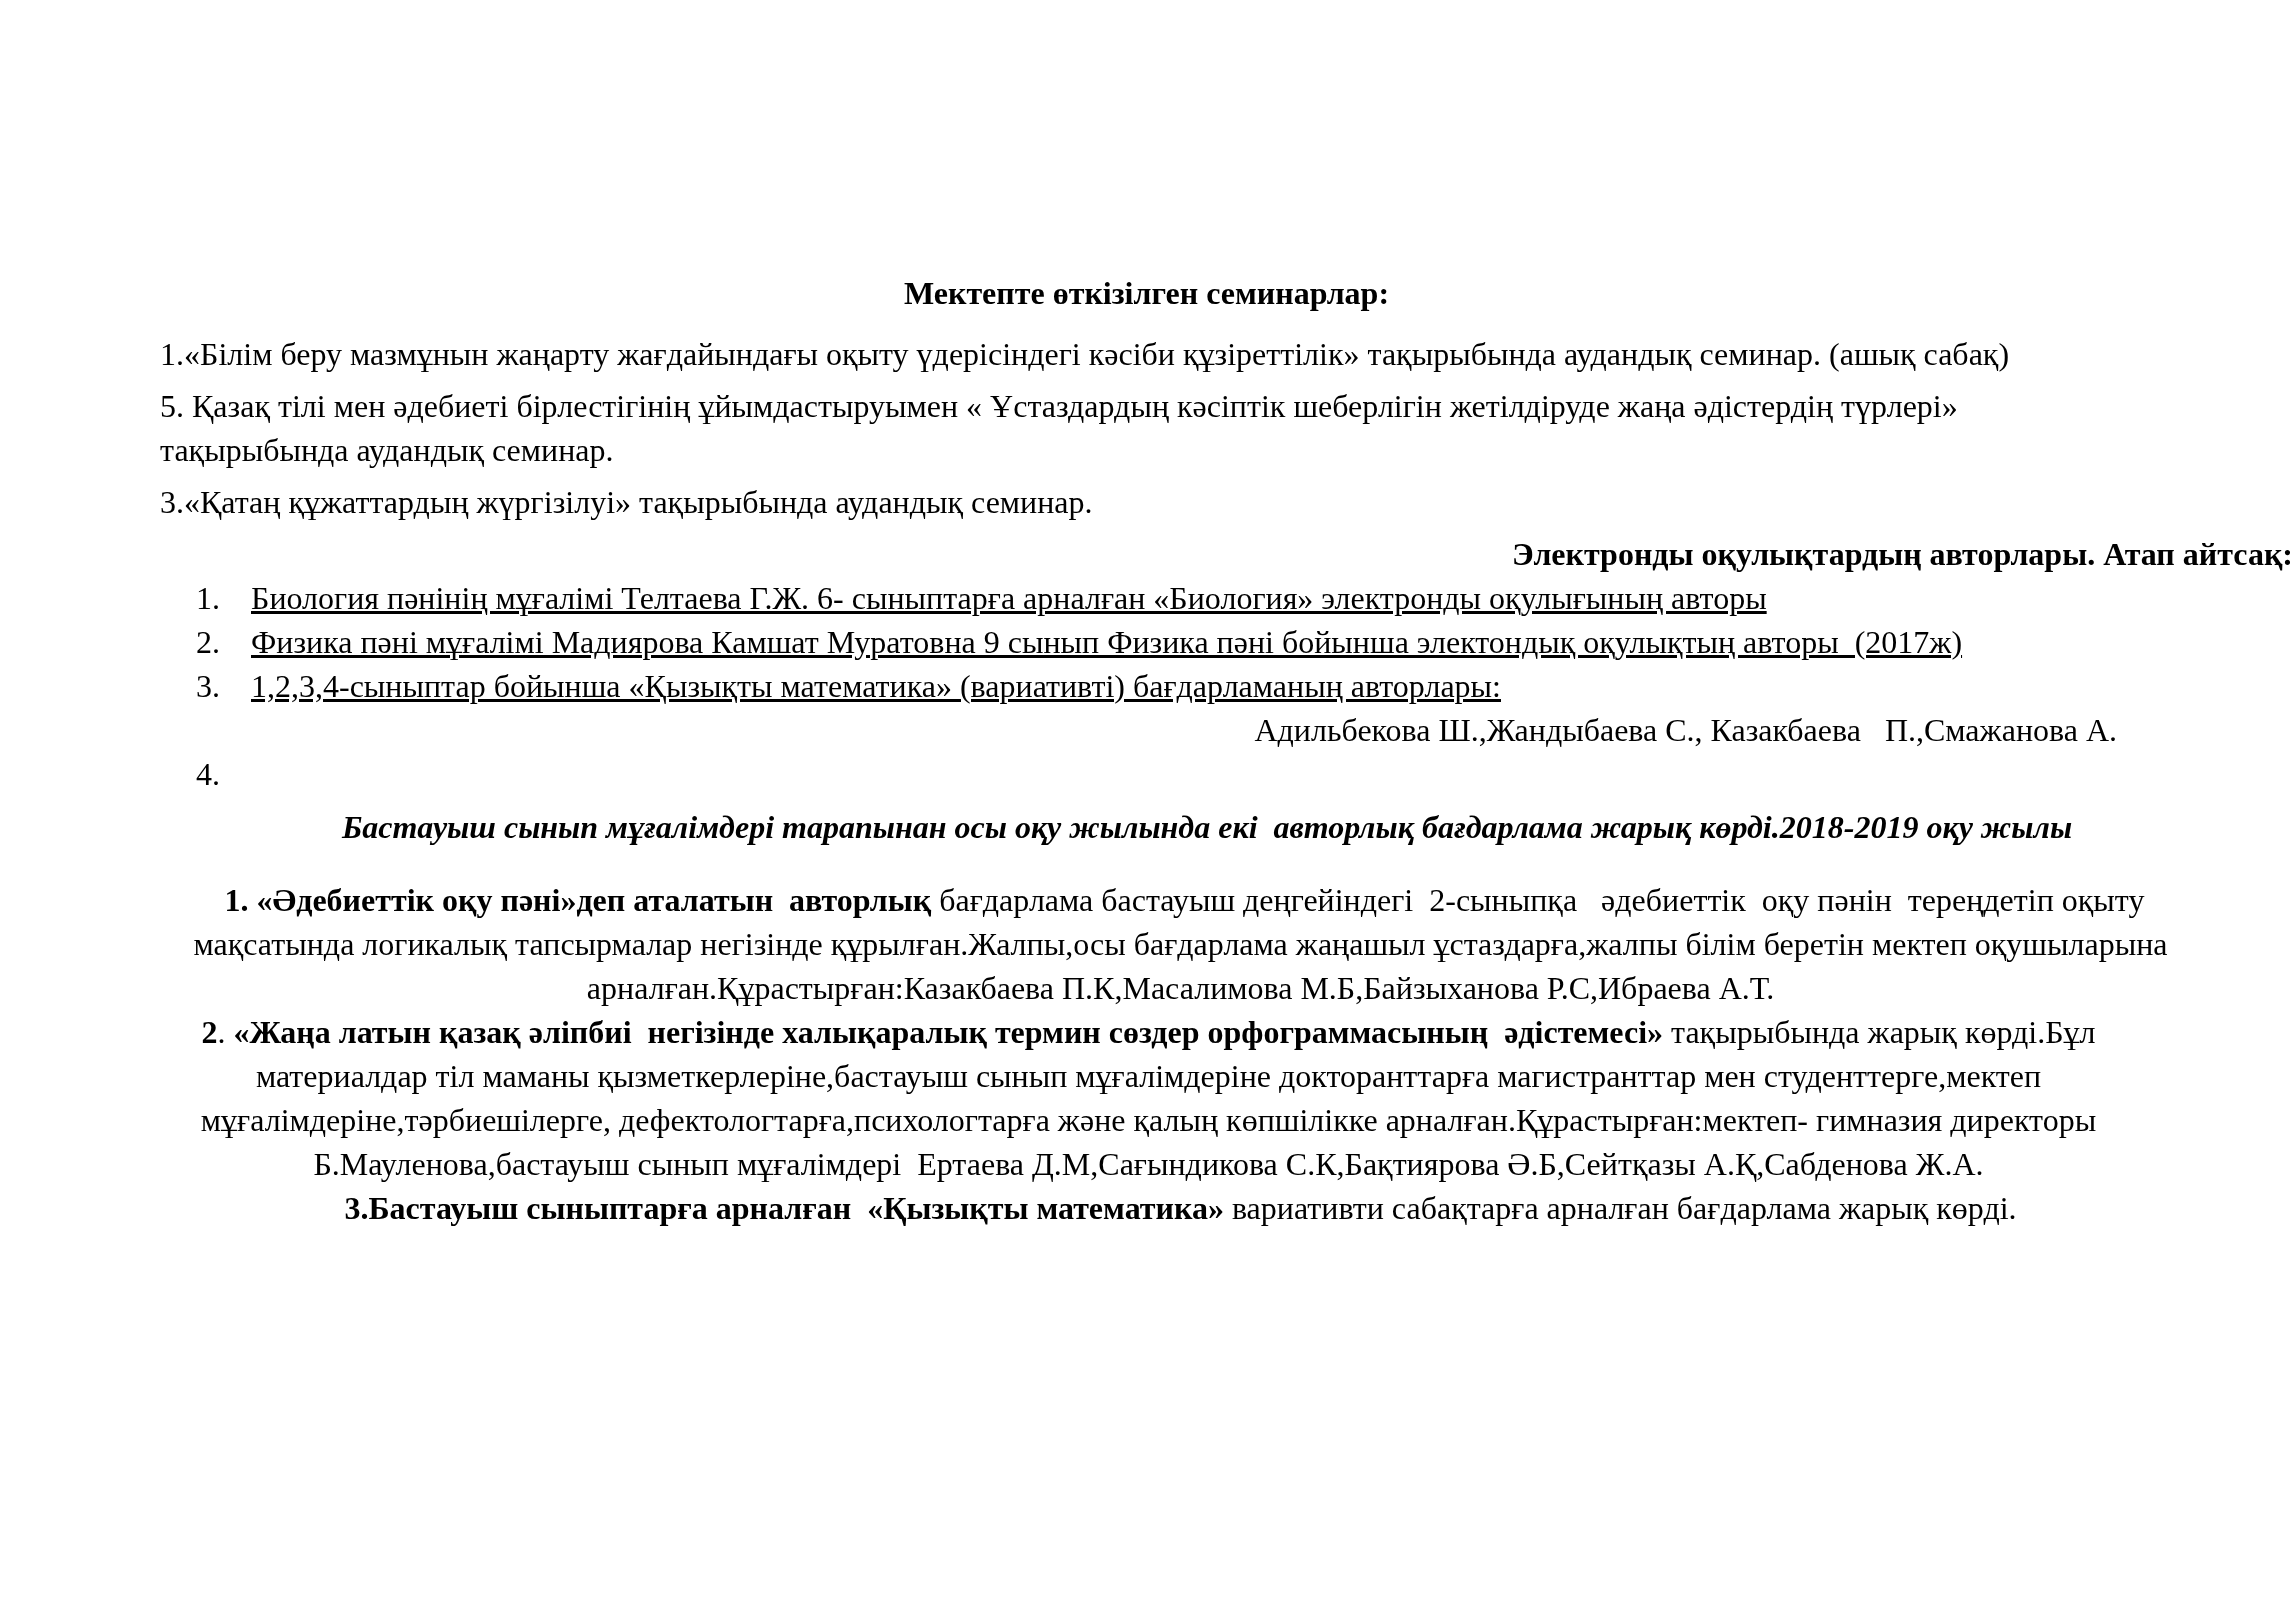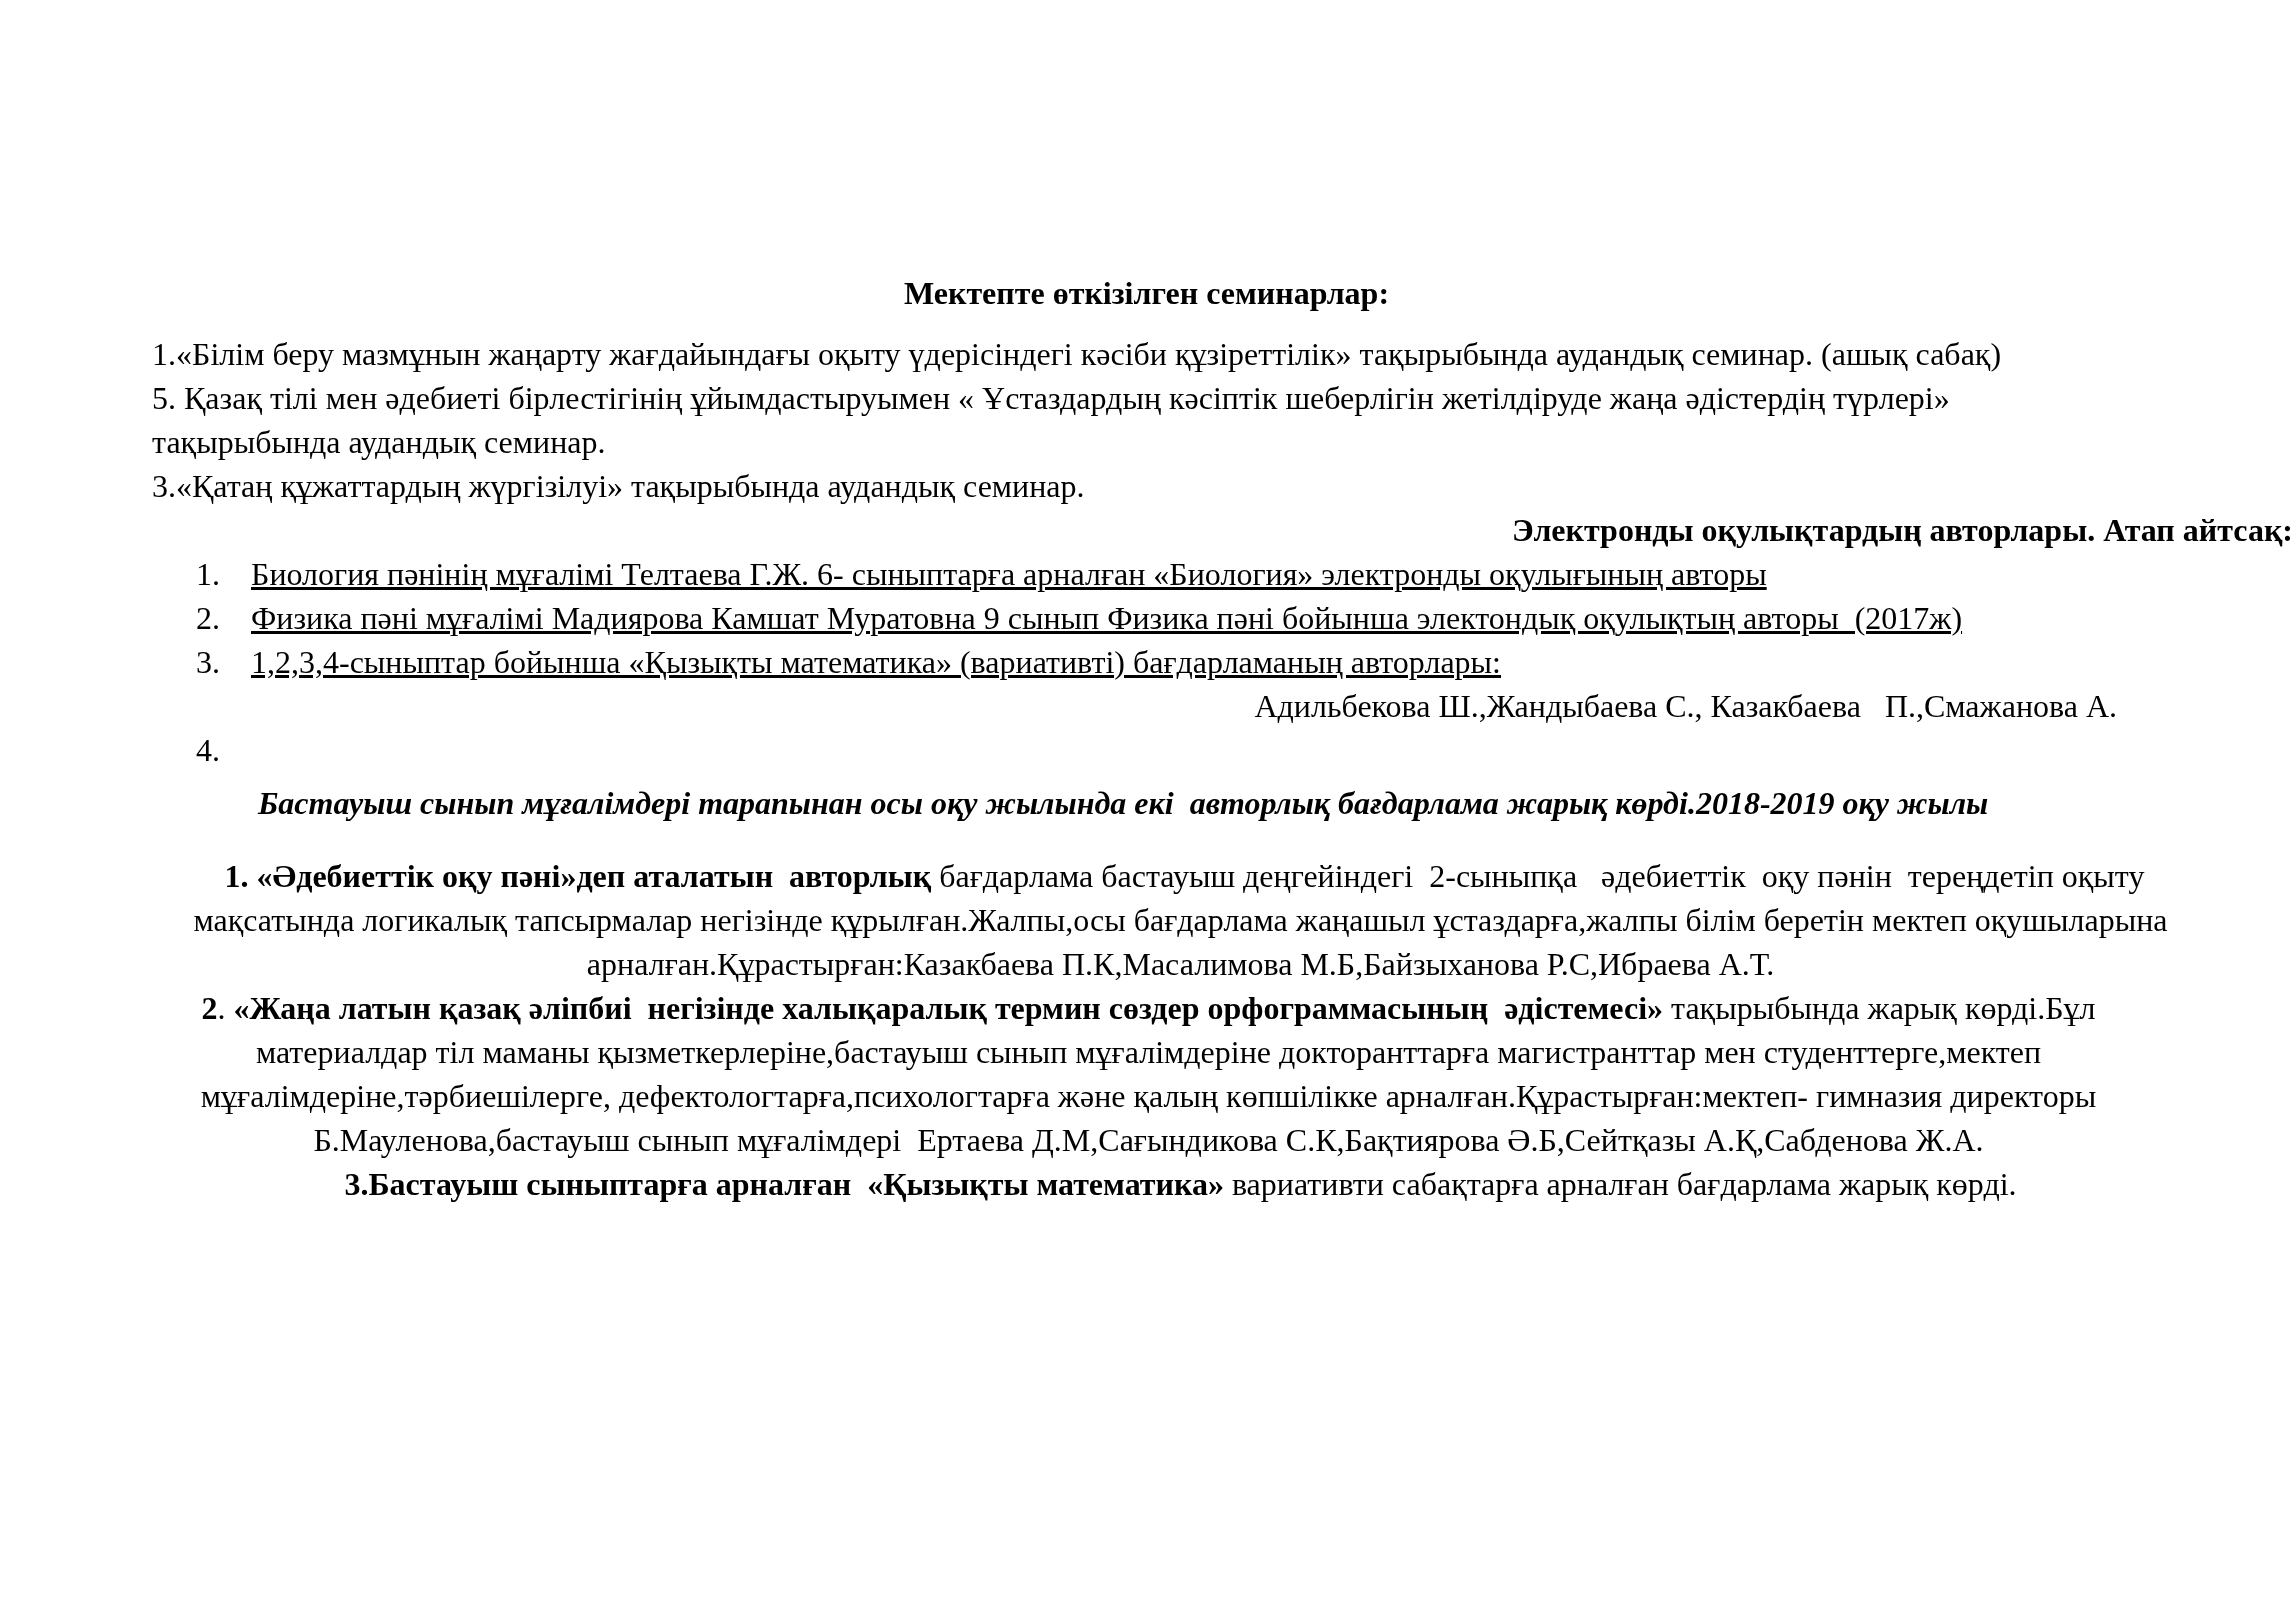--- a/index.html
+++ b/index.html
@@ -22,21 +22,21 @@
   .doc-title {
     margin: 0;
     text-align: center;
     font-weight: bold;
     font-size: 32px;
   }
   .seminars {
     margin: 16.7px 167px 0 152px;
   }
   .seminars p {
-    margin: 0;
+    margin: 8px;
     white-space: pre-wrap;
   }
   .ebooks-heading {
     margin: 0;
     text-align: right;
     font-weight: bold;
     font-size: 32px;
   }
   .ebooks-list {
     margin: 0 0 0 196px;
@@ -54,20 +54,21 @@
   .ebook-authors {
     margin: 0 0 0 450px;
     white-space: pre-wrap;
     text-align: right;
   }
   .programs-heading {
     margin: 9.8px 137px 0 258px;
     font-weight: bold;
     font-style: italic;
     white-space: pre-wrap;
+    text-align: center;
   }
   .programs {
     margin: 29px 0 0 193px;
   }
   .programs p {
     margin: 0;
     white-space: pre-wrap;
     text-align: center;
   }
   .para-1 { width: 1975px; }

